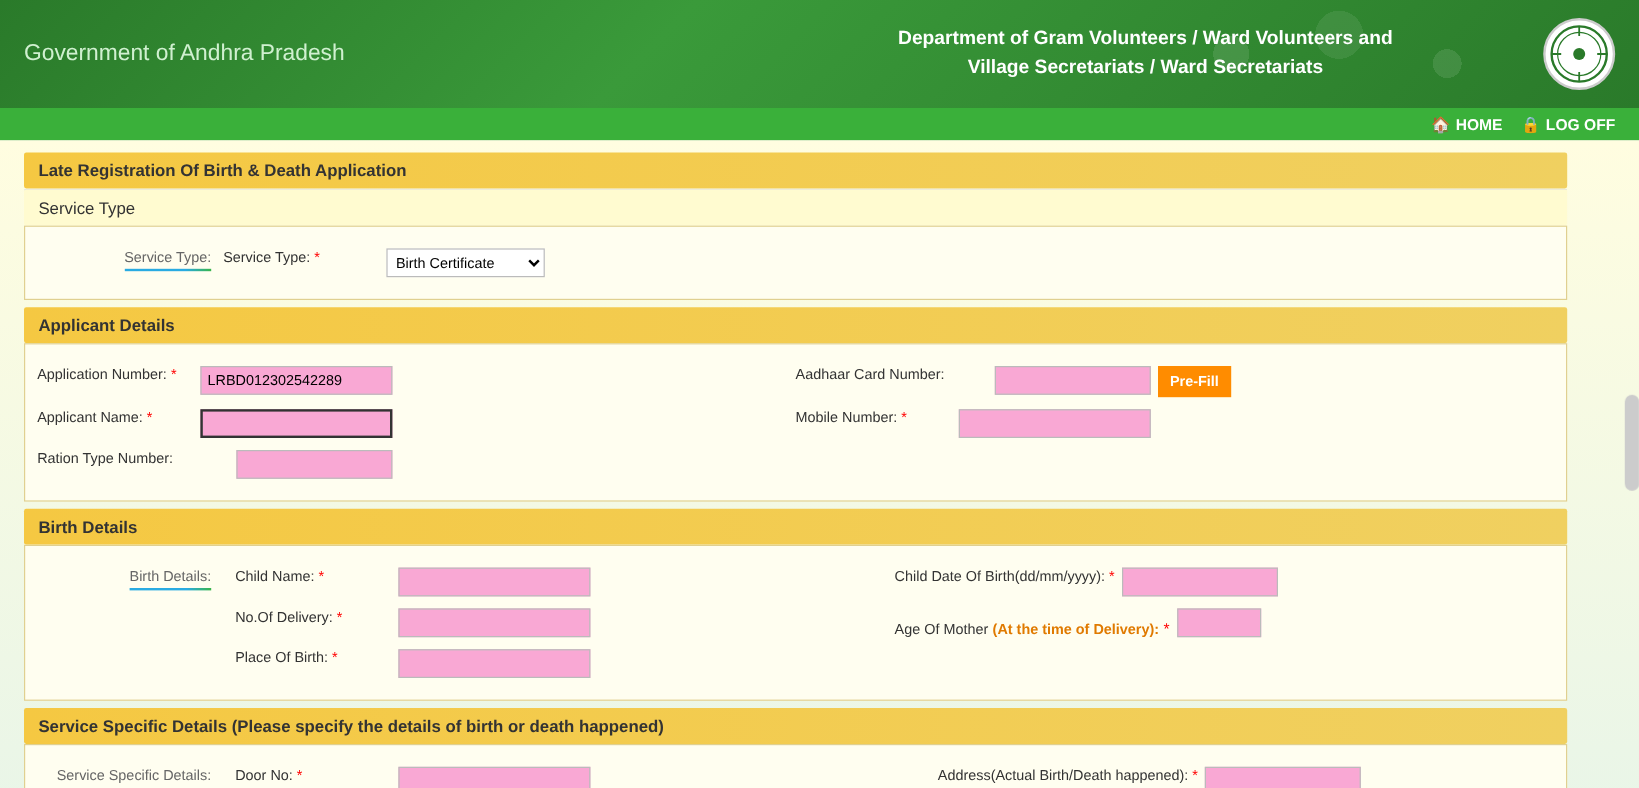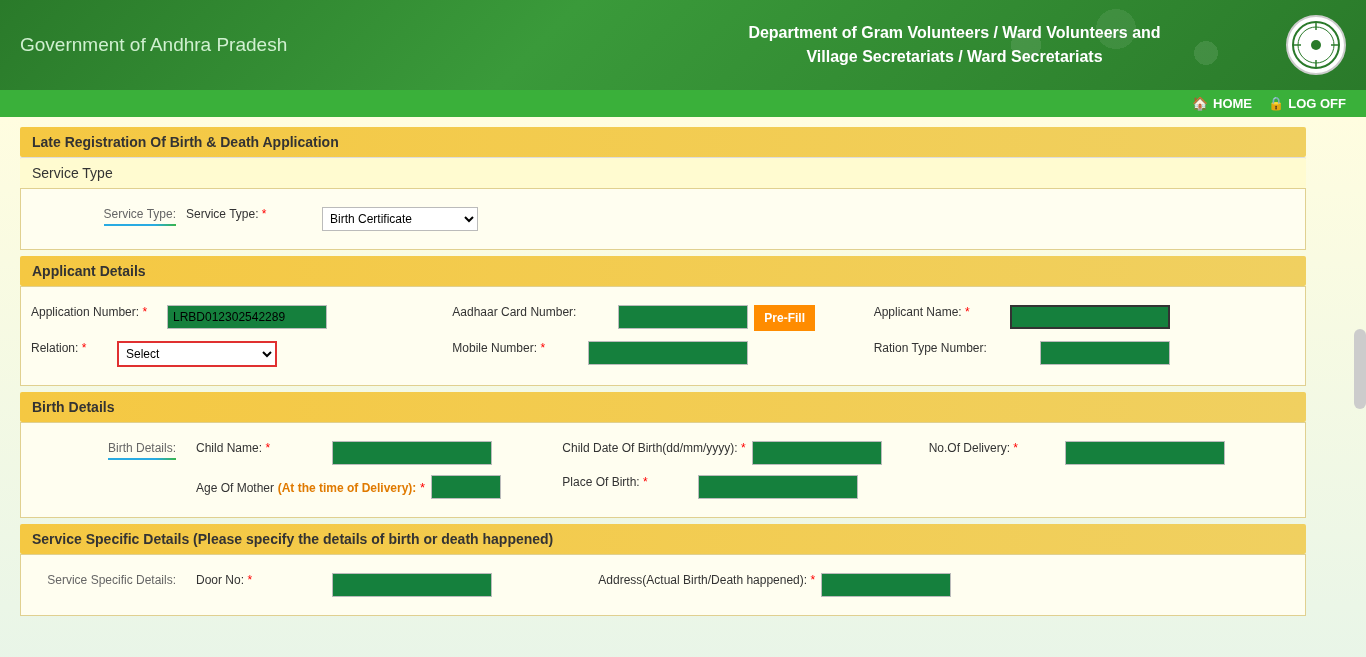--- a/index.html
+++ b/index.html
@@ -134,21 +134,21 @@
       height: 80px;
       background: #ccc;
       border-radius: 6px;
     }
 
     .inp {
       height: 24px;
       border: 1px solid #bbb;
       padding: 2px 5px;
       font-size: 12px;
-      background: #15803d;
+      background: #f9a8d4;
     }
 
     .sel {
       height: 24px;
       border: 1px solid #bbb;
       padding: 0 3px;
       font-size: 12px;
       background: #fff;
     }
 
@@ -184,21 +184,21 @@
       margin-top: 3px;
     }
 
     .fields-col {
       flex: 1;
       padding: 6px 0;
     }
 
     .grid-2 {
       display: grid;
-      grid-template-columns: 1fr 1fr 1fr;
+      grid-template-columns: 1fr 1fr;
       gap: 6px 0;
       padding: 0 10px;
     }
 
     .field-item {
       display: flex;
       align-items: flex-start;
       gap: 6px;
       padding: 2px 0;
     }
@@ -265,21 +265,21 @@
             <span>Service Type:</span>
             <span class="bar"></span>
           </div>
         </div>
         <div class="fields-col">
           <div class="field-item">
             <label class="lbl-w">
               <span>Service Type:</span>
               <span style="color:red">*</span>
             </label>
-            <select class="sel" style="width:156px">
+            <select class="sel" style="width:132px">
               <option>Birth Certificate</option>
               <option>Death Certificate</option>
             </select>
           </div>
         </div>
       </div>
     </div>
   </div>
 
   <div class="section-wrapper">
@@ -305,35 +305,20 @@
               <input type="text" class="inp" style="width: 130px;">
               <button class="btn-prefill">Pre-Fill</button>
             </div>
 
             <div class="field-item">
               <label class="lbl-w">
                 <span>Applicant  Name:</span>
                 <span style="color:red">*</span>
               </label>
               <input type="text" class="inp" style="width: 160px; border: 2px solid rgb(51, 51, 51);">
-            </div>
-            <div class="field-item">
-              <label class="lbl-w" style="min-width:80px">
-                <span>Relation:</span>
-                <span style="color:red">*</span>
-              </label>
-              <select class="sel" style="width:160px; border: 2px solid #e03030; height:26px;">
-                <option>Select</option>
-                <option>Self</option>
-                <option>Father</option>
-                <option>Mother</option>
-                <option>Spouse</option>
-                <option>Son</option>
-                <option>Daughter</option>
-              </select>
             </div>
 
             <div class="field-item">
               <label class="lbl-w">
                 <span>Mobile Number:</span>
                 <span style="color:red">*</span>
               </label>
               <input type="text" class="inp" style="width: 160px;">
             </div>
             <div class="field-item">
@@ -378,21 +363,21 @@
               <input type="text" class="inp" style="width: 130px;">
             </div>
 
             <div class="field-item">
               <label class="lbl-w">
                 <span>No.Of Delivery:</span>
                 <span style="color:red">*</span>
               </label>
               <input type="text" class="inp" style="width: 160px;">
             </div>
-            <div class="field-item" style="align-items:center">
+            <div class="field-item" style="align-items:flex-end">
               <div style="min-width:160px; flex-shrink:0">
                 <span style="font-size:12px;color:#333">Age Of Mother</span>
                 <span style="font-size:12px;color:#e07a00;font-weight:bold">(At the time of Delivery):</span>
                 <span style="color:red">*</span>
               </div>
               <input type="text" class="inp" style="width: 70px;">
             </div>
 
             <div class="field-item">
               <label class="lbl-w">

